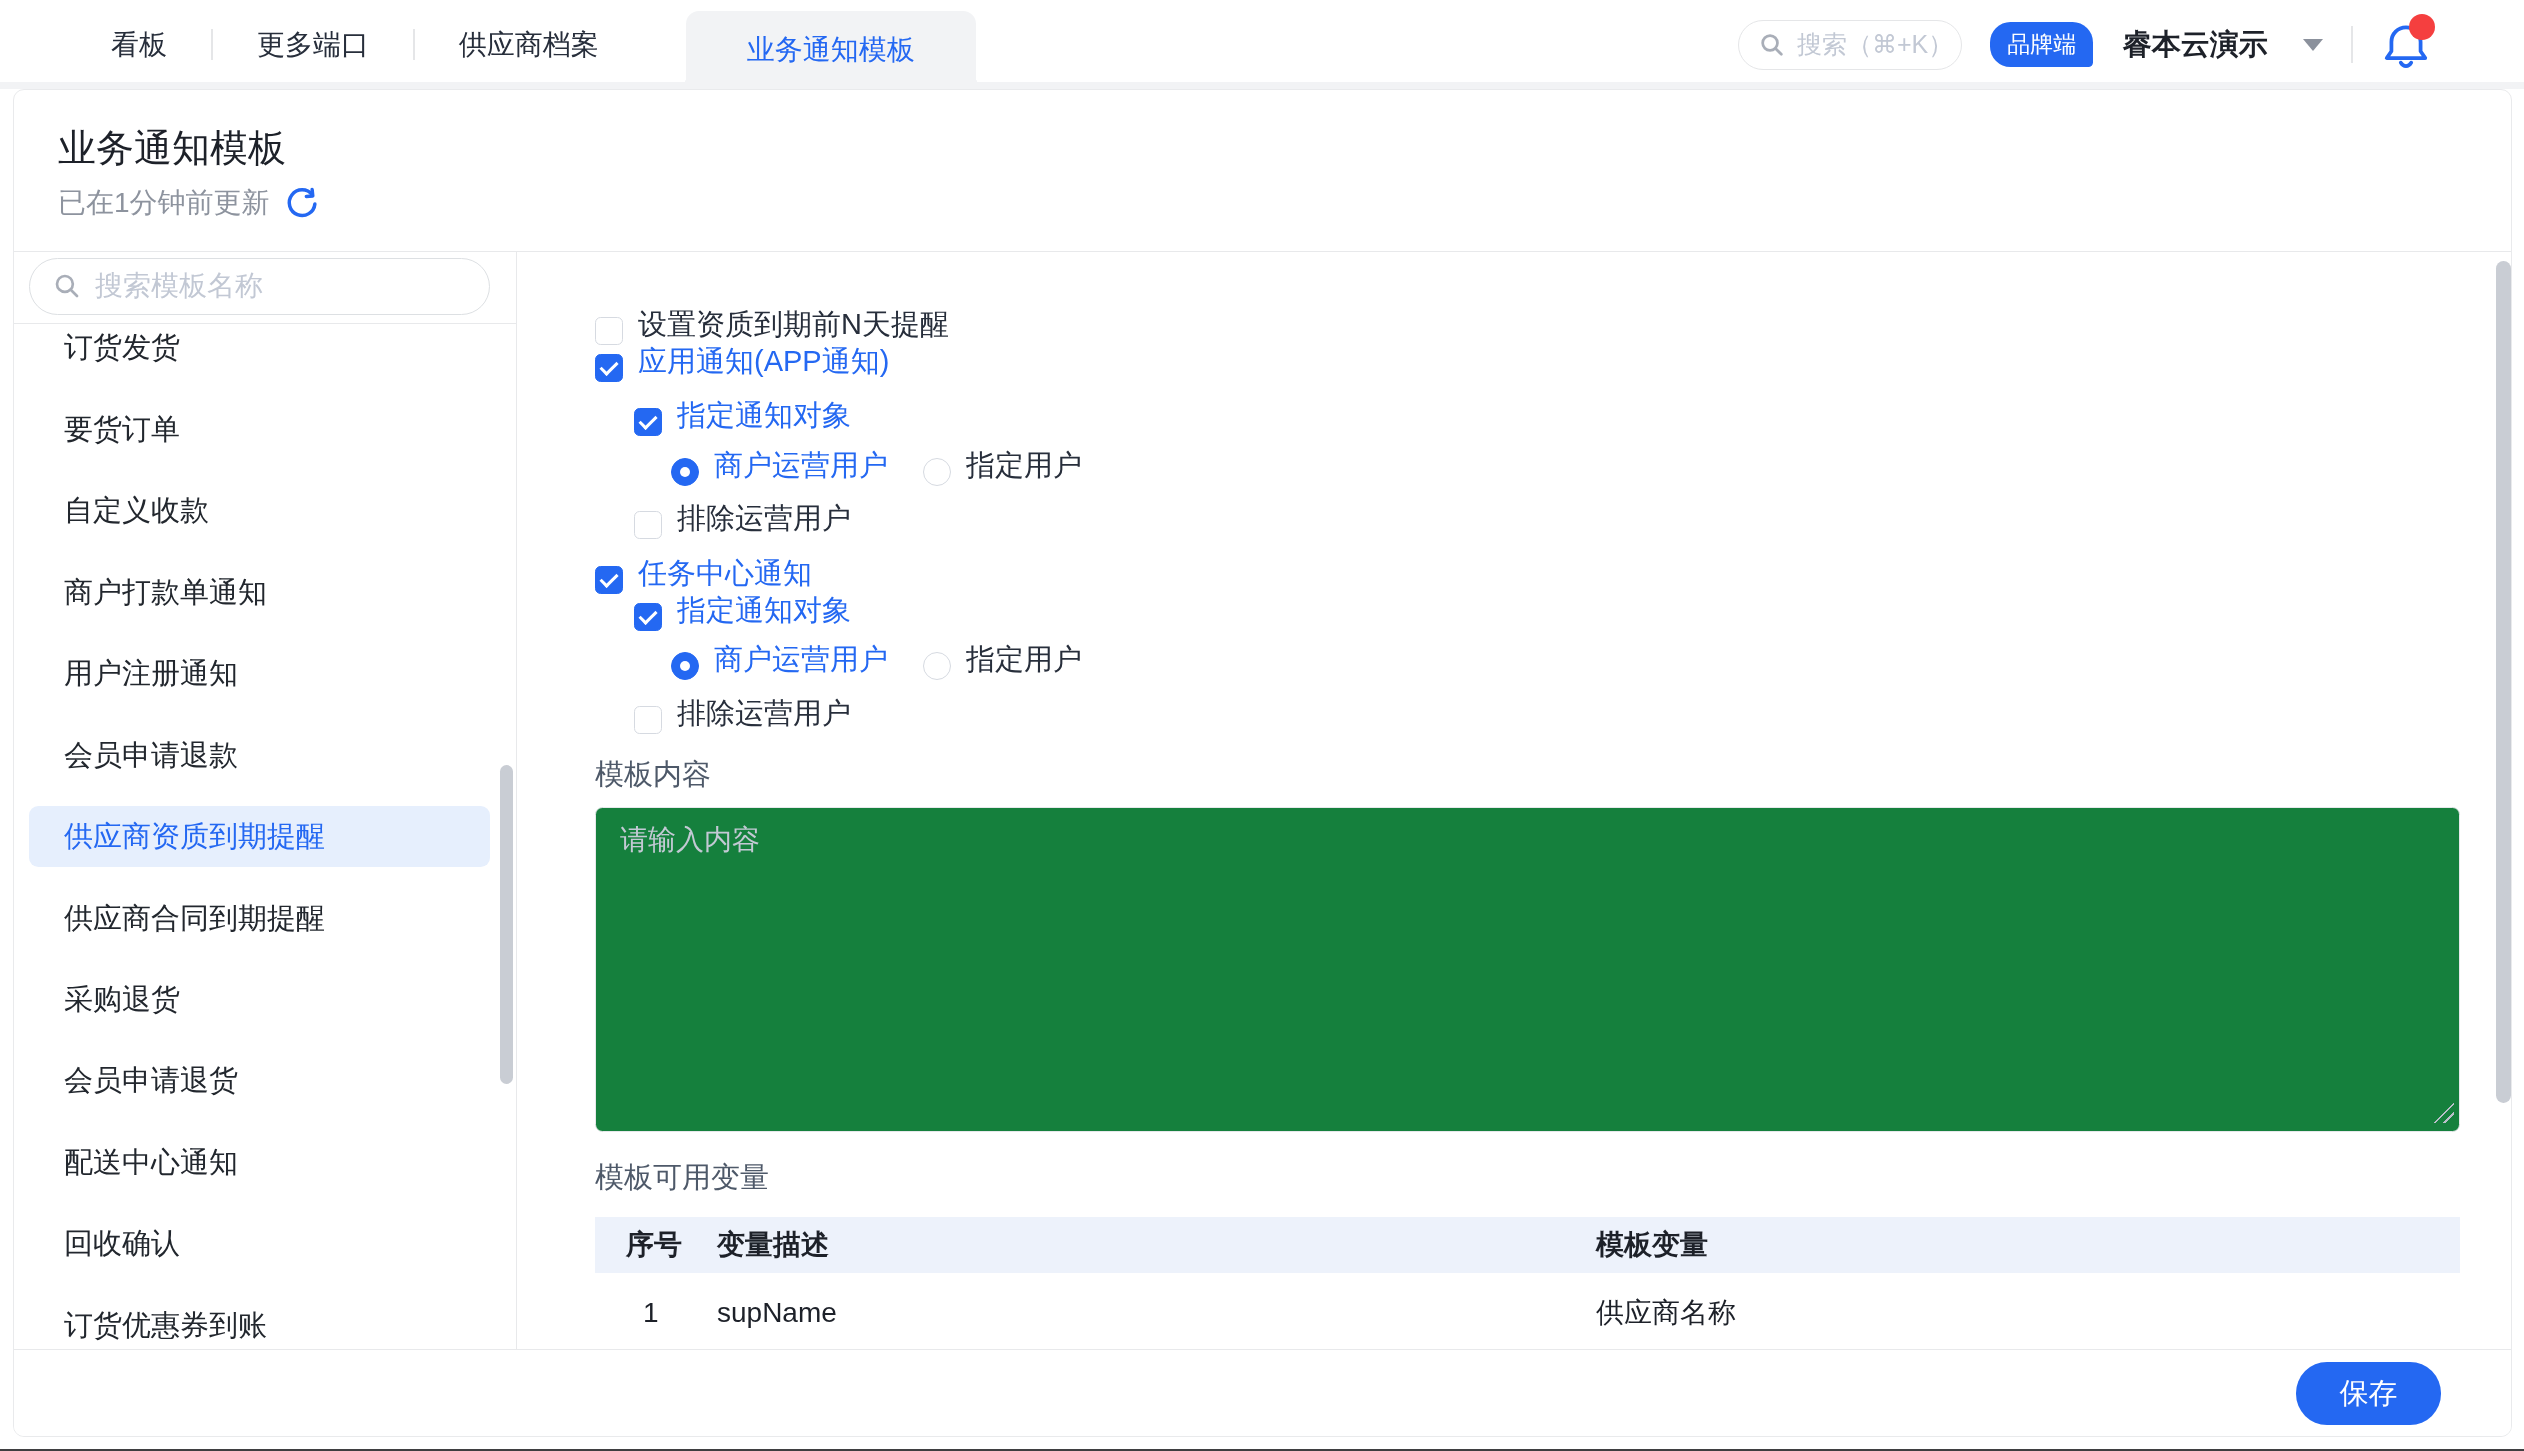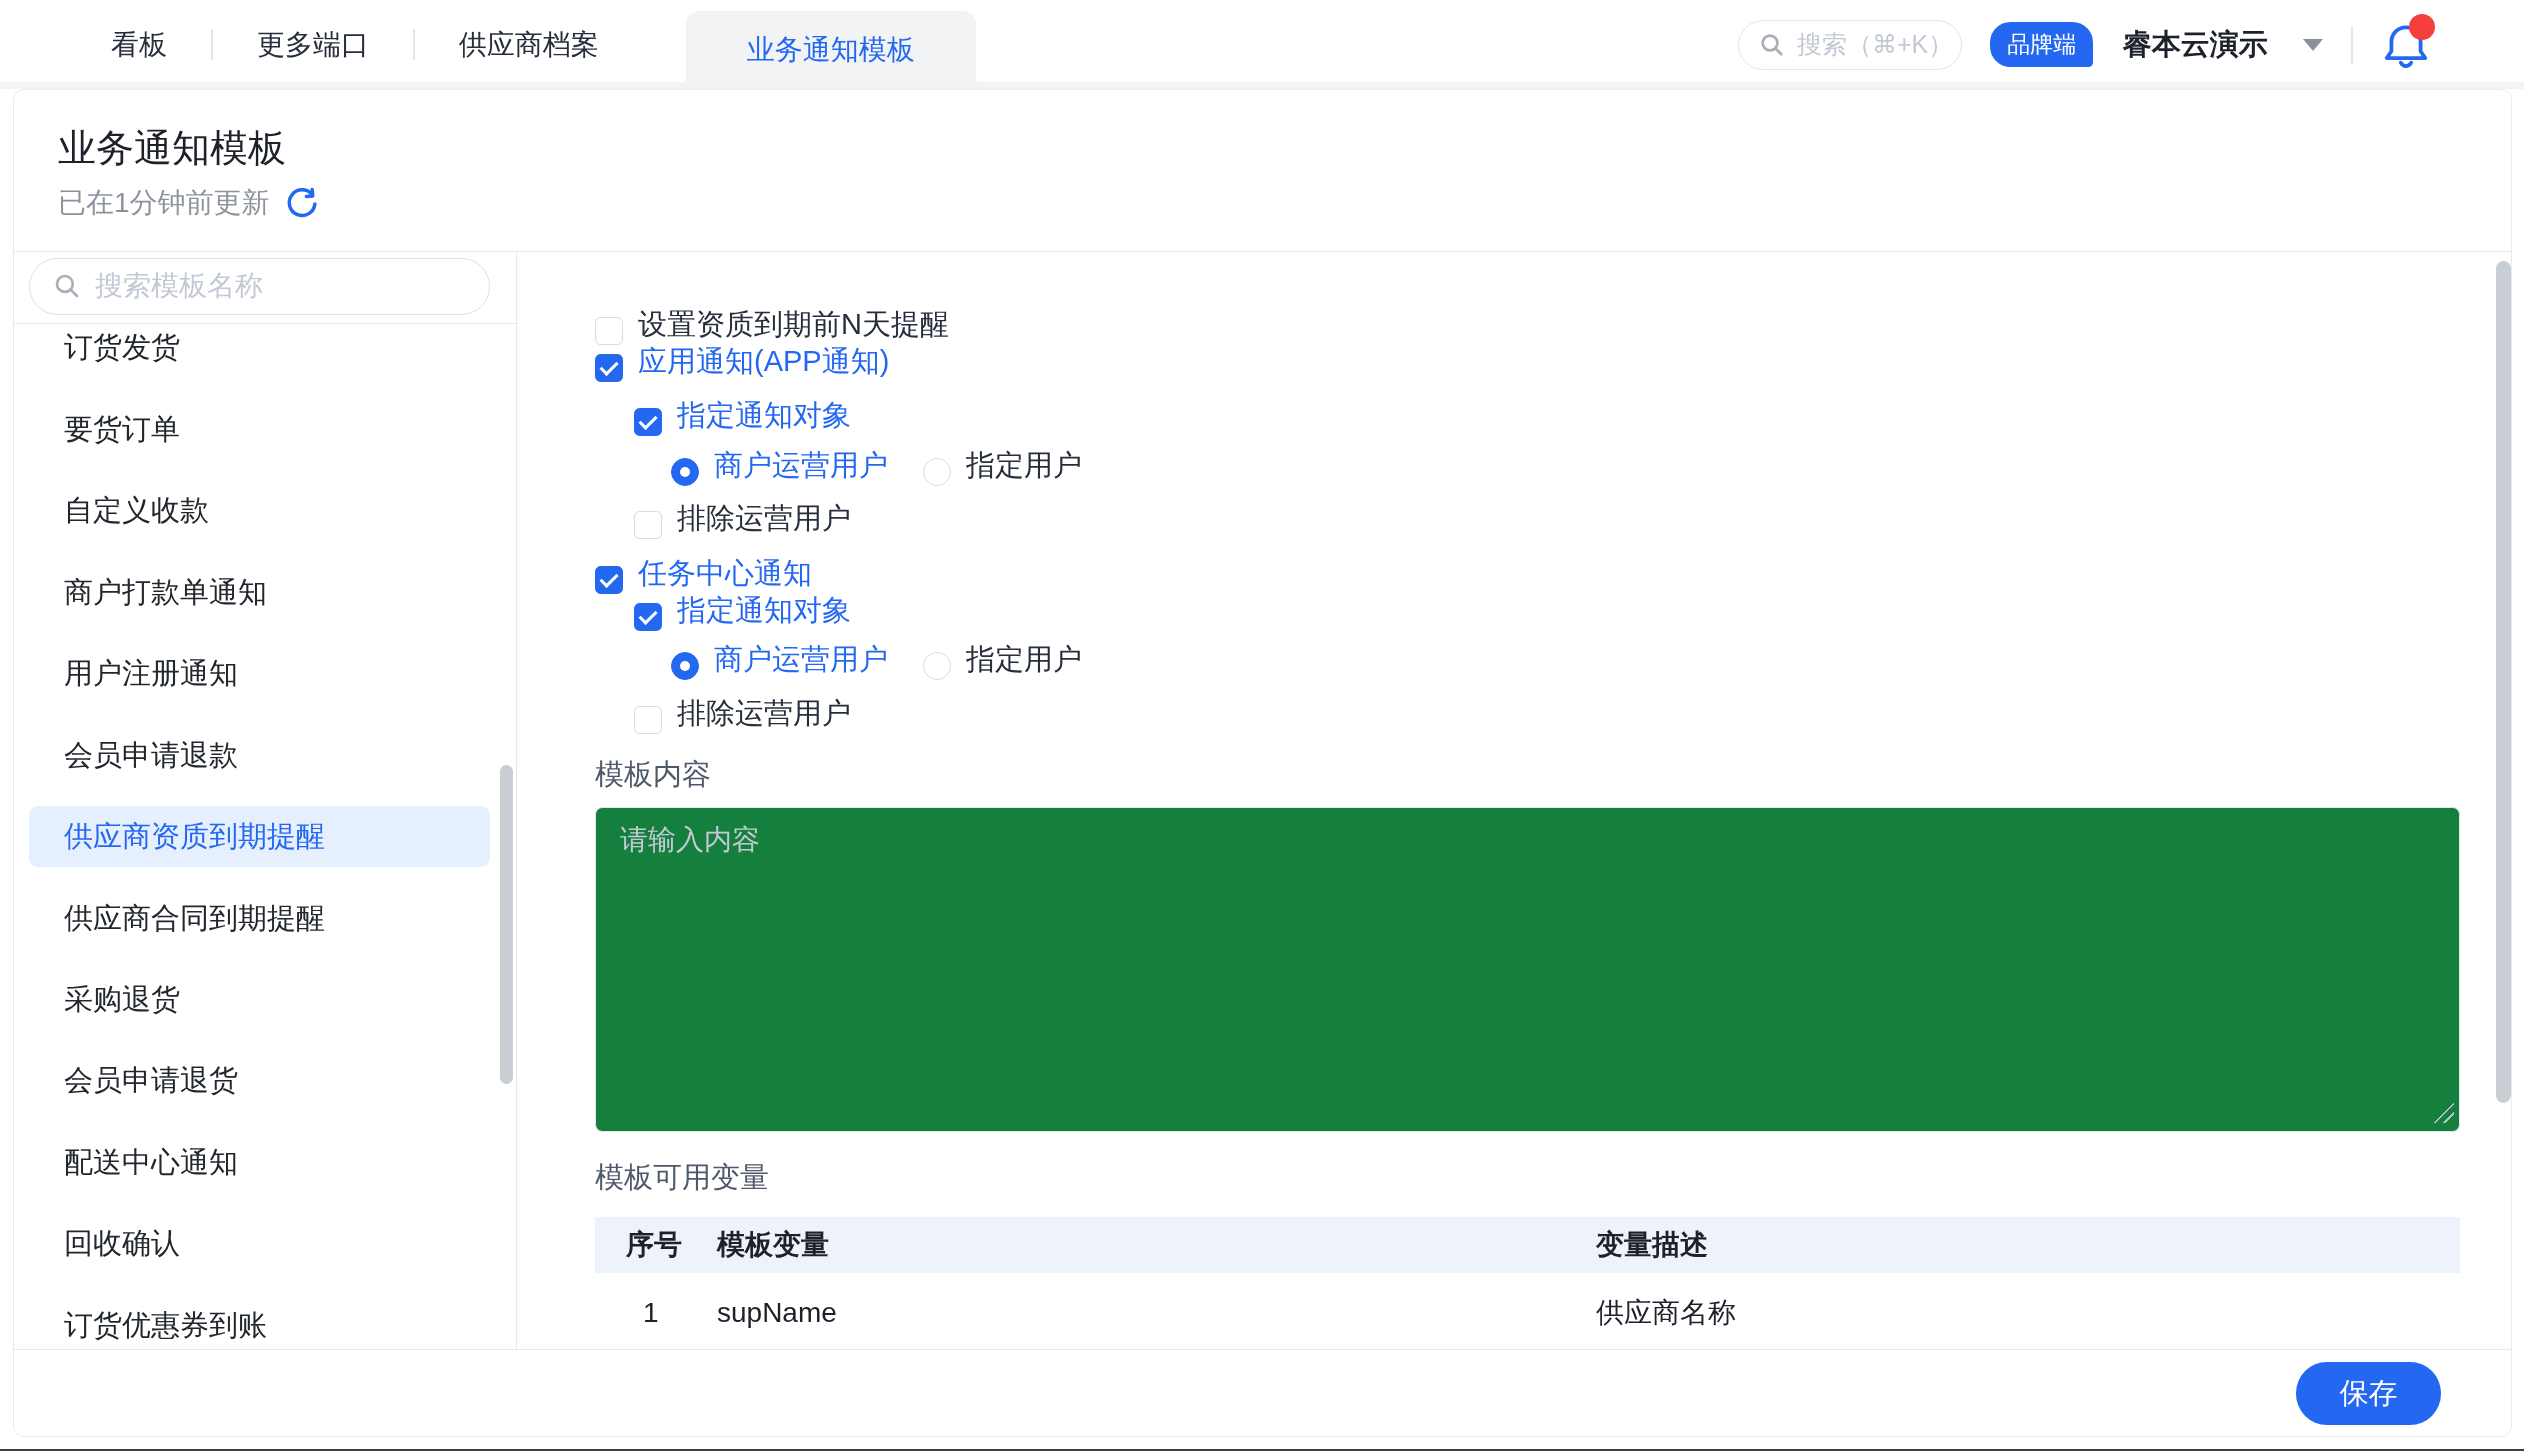--- a/index.html
+++ b/index.html
@@ -226,22 +226,22 @@
       <div class="section-label" style="top:503px">模板内容</div>
 
       <textarea class="tpl-textarea" placeholder="请输入内容" style=""></textarea>
       <div class="resize-grip"></div>
 
       <div class="section-label" style="top:906px">模板可用变量</div>
 
       <div class="var-table">
         <div class="var-hrow">
           <div class="hc c1h">序号</div>
+          <div class="hc">变量描述</div>
           <div class="hc">模板变量</div>
-          <div class="hc">变量描述</div>
         </div>
         <div class="var-row">
           <div class="c c1">1</div>
           <div class="c">supName</div>
           <div class="c">供应商名称</div>
         </div>
       </div>
 
       <div class="main-scroll"></div>
     </div>

